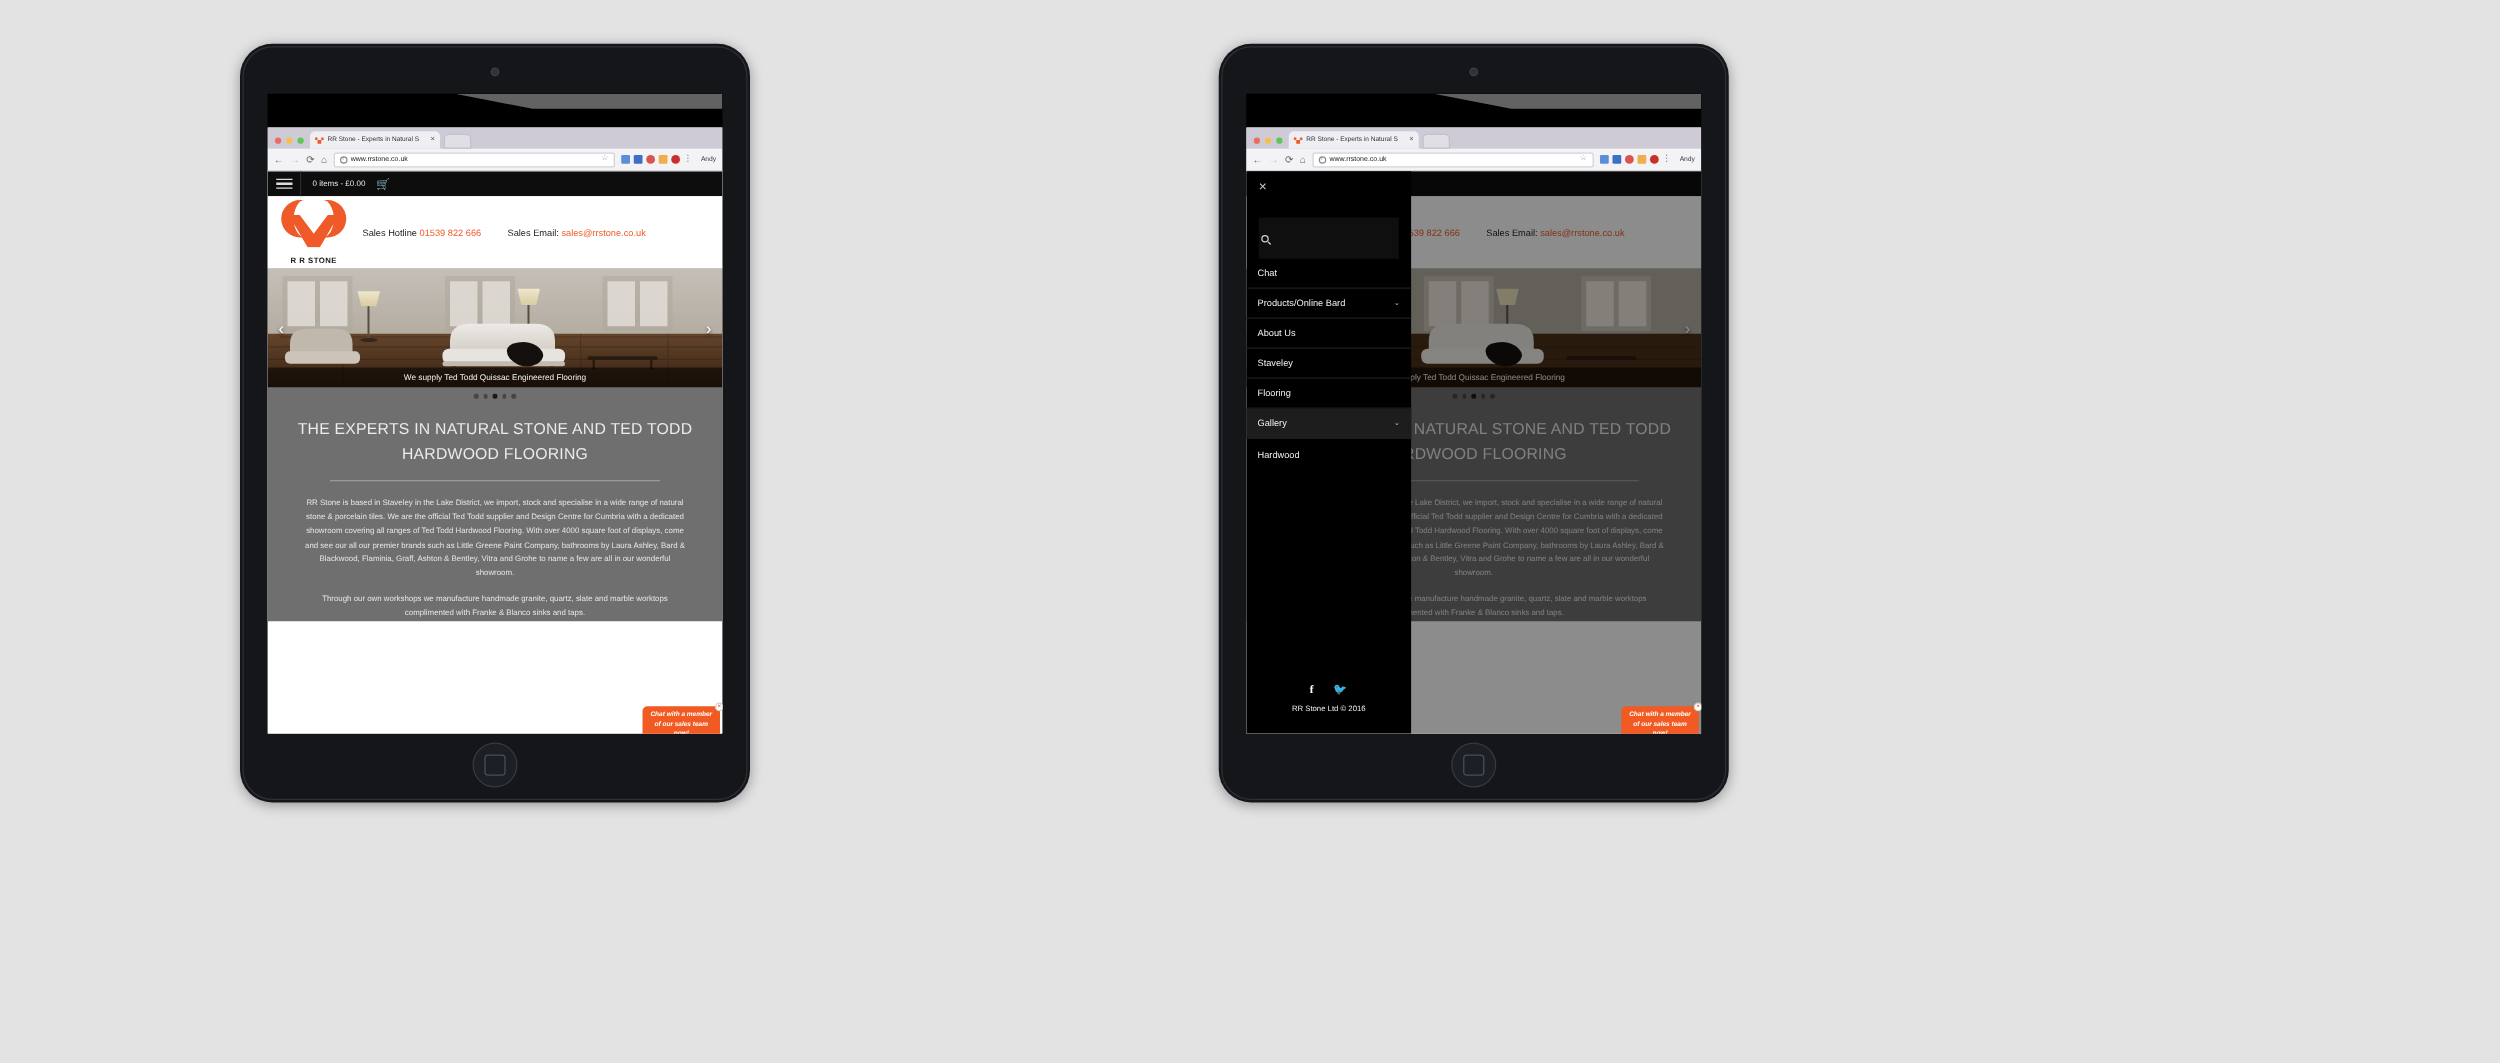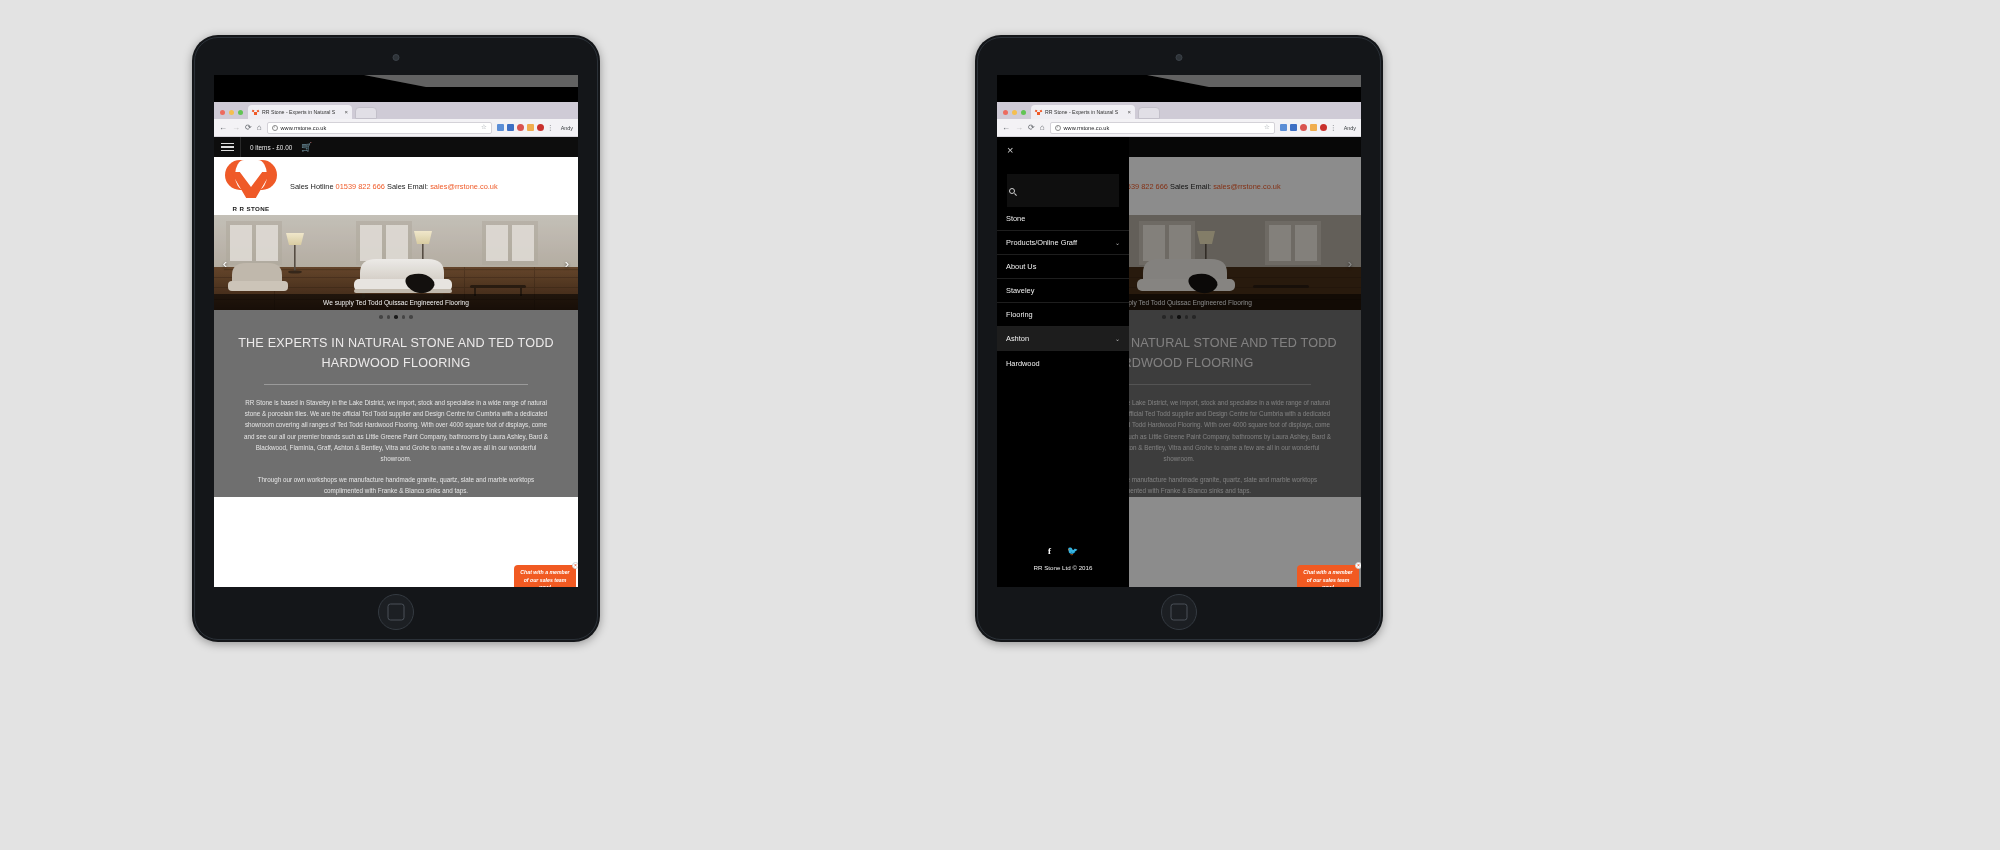--- a/index.html
+++ b/index.html
@@ -130,21 +130,21 @@
     background:#fff;border-radius:50%;}
   .lm.v{left:9px;top:12px;width:40px;height:26px;
     clip-path:polygon(0 0,22% 0,50% 58%,78% 0,100% 0,62% 100%,38% 100%);}
   .logo-text{
     position:absolute;left:0;bottom:0;width:58px;text-align:center;
     font-size:6.2px;letter-spacing:.4px;color:#1a1a1a;font-weight:bold;
   }
   .headinfo{font-size:7.4px;color:#1c1c1c;padding-left:10px;white-space:nowrap}
   .headinfo .ph{color:#ef5a28}
   .headinfo .em{color:#ef5a28}
-  .headinfo .lbl2{}
+  .headinfo .lbl2{margin-left:19px}
 
   
   .slider{position:relative;height:95px;overflow:hidden;background:#2b2520}
   .slider-img{position:absolute;inset:0}
   .arrow{
     position:absolute;top:50%;transform:translateY(-50%);
     color:#fff;font-size:13px;line-height:1;text-shadow:0 1px 3px rgba(0,0,0,.7);
     width:14px;text-align:center;
   }
   .arrow.l{left:4px}.arrow.r{right:4px}
@@ -527,37 +527,37 @@
 
       <div class="dim-overlay"></div>
 
       <div class="navpanel">
         <div class="nav-x">×</div>
         <div class="nav-search">
           <span class="mag"></span>
         </div>
         <div class="nav-list">
           <div class="nav-item">
-            <span>Stone</span>
+            <span>Chat</span>
           </div>
           <div class="nav-item">
-            <span>Products/Online Graff</span>
+            <span>Products/Online Bard</span>
             <span class="chev">⌄</span>
           </div>
           <div class="nav-item">
             <span>About Us</span>
           </div>
           <div class="nav-item">
             <span>Staveley</span>
           </div>
           <div class="nav-item">
             <span>Flooring</span>
           </div>
           <div class="nav-item hl">
-            <span>Ashton</span>
+            <span>Gallery</span>
             <span class="chev">⌄</span>
           </div>
           <div class="nav-item" style="border-bottom:0">
             <span>Hardwood</span>
           </div>
         </div>
         <div class="nav-foot">
           <div class="socials">
             <span class="soc" style="font-family:'Liberation Serif',serif;font-weight:bold">f</span>
             <span class="soc">🐦</span>

